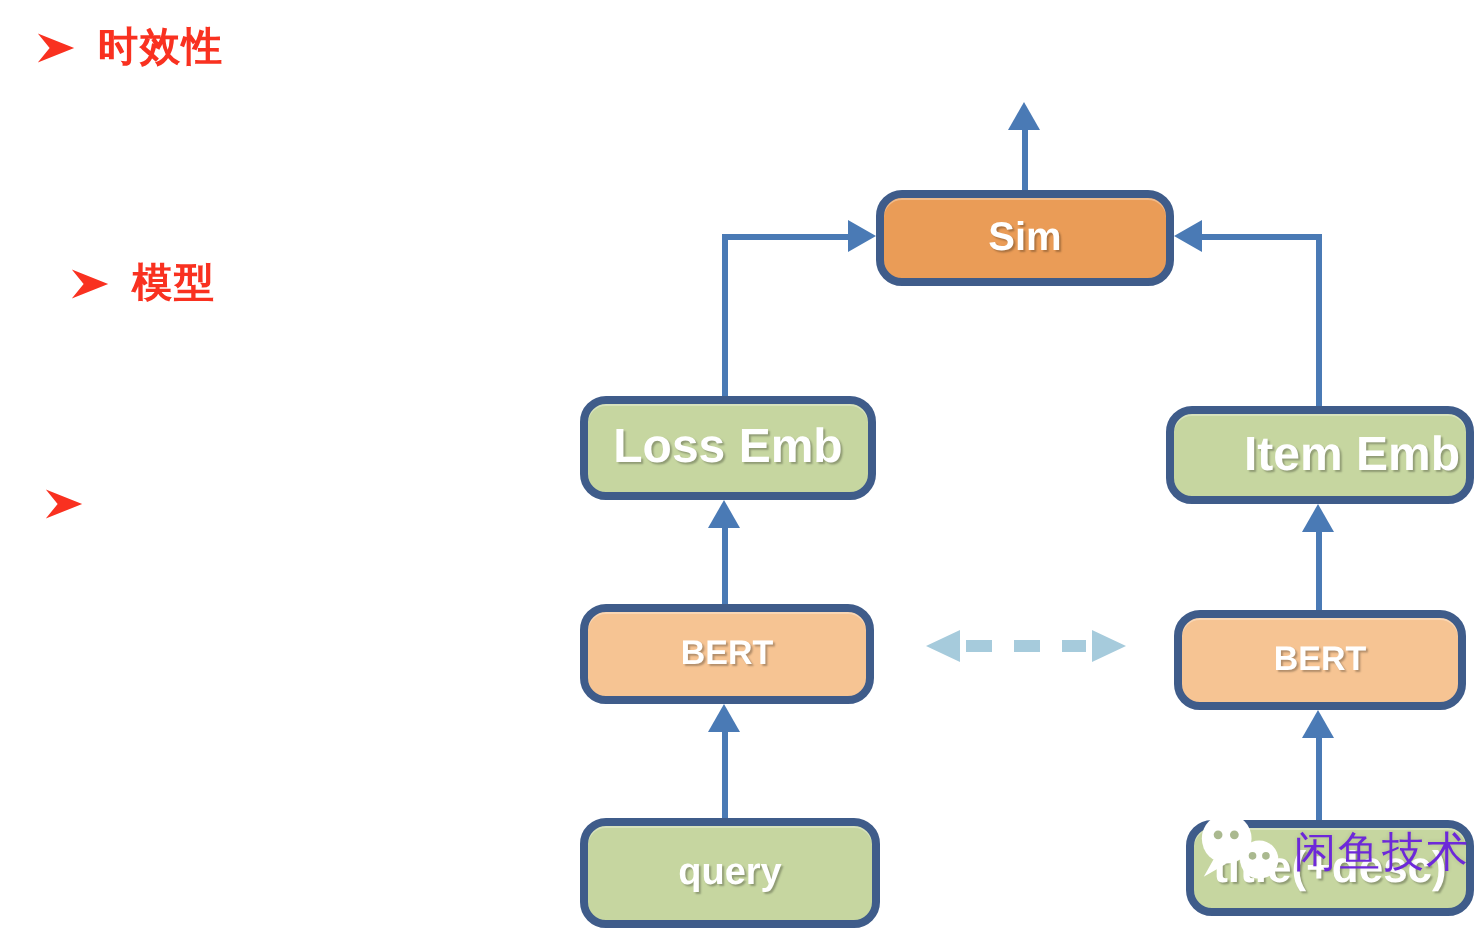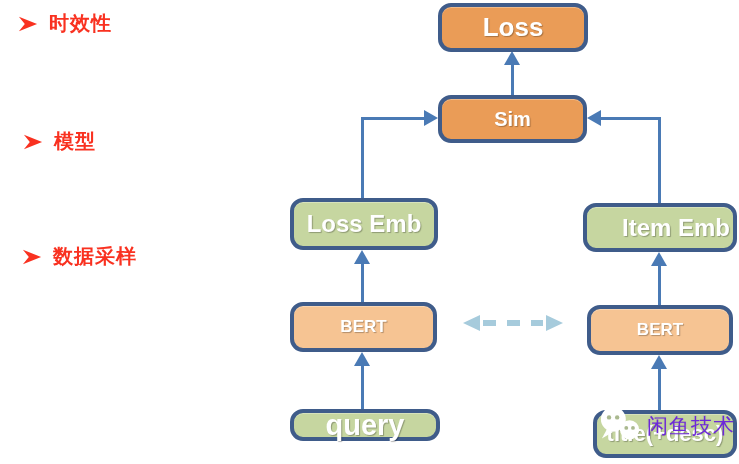--- a/index.html
+++ b/index.html
@@ -56,44 +56,42 @@
 <div id="stage">
 
   <div class="bullet" style="left:18px;top:10px;">
     <span class="marker">
       <svg width="20" height="18" viewBox="0 0 22 18">
           <path d="M1,1 L21,9 L1,17 L7.5,9 Z" fill="currentColor"></path>
         </svg>
     </span>
     <span class="label">时效性</span>
   </div>
-  <div class="bullet" style="left:23px;top:128px;">
+  <div class="bullet" style="left:35px;top:128px;">
     <span class="marker">
       <svg width="20" height="18" viewBox="0 0 22 18">
           <path d="M1,1 L21,9 L1,17 L7.5,9 Z" fill="currentColor"></path>
         </svg>
     </span>
     <span class="label">模型</span>
   </div>
   <div class="bullet" style="left:22px;top:243px;">
     <span class="marker">
       <svg width="20" height="18" viewBox="0 0 22 18">
           <path d="M1,1 L21,9 L1,17 L7.5,9 Z" fill="currentColor"></path>
         </svg>
     </span>
-    <span class="label">数据采样</span>
   </div>
 
-  <div class="node orange" style="left:438px;top:3px;width:150px;height:49px;font-size:26px;">Loss</div>
   <div class="node orange" style="left:438px;top:95px;width:149px;height:48px;font-size:20px;">Sim</div>
   <div class="node green" style="left:290px;top:198px;width:148px;height:52px;font-size:24px;">Loss Emb</div>
   <div class="node green" style="left:583px;top:203px;width:154px;height:49px;font-size:24px;padding-left:32px;">Item Emb</div>
   <div class="node lorange" style="left:290px;top:302px;width:147px;height:50px;font-size:17px;">BERT</div>
   <div class="node lorange" style="left:587px;top:305px;width:146px;height:50px;font-size:17px;">BERT</div>
-  <div class="node green" style="left:290px;top:409px;width:150px;height:32px;font-size:29px;">query</div>
+  <div class="node green" style="left:290px;top:409px;width:150px;height:55px;font-size:19px;">query</div>
   <div class="node green" style="left:593px;top:410px;width:144px;height:48px;font-size:22px;">title(+desc)</div>
 
   <div class="vline" style="left:511px;top:63px;height:32px;"></div>
   <div class="ah ah-up" style="left:504px;top:51px;"></div>
 
   <div class="vline" style="left:361px;top:117px;height:81px;"></div>
   <div class="hline" style="left:361px;top:117px;width:64px;"></div>
   <div class="ah ah-right" style="left:424px;top:110px;"></div>
 
   <div class="vline" style="left:658px;top:117px;height:86px;"></div>

